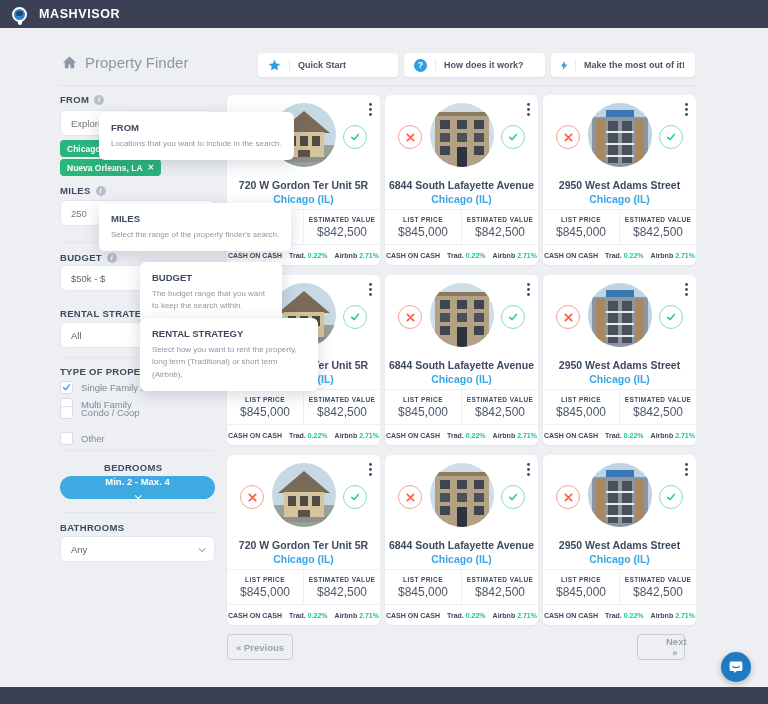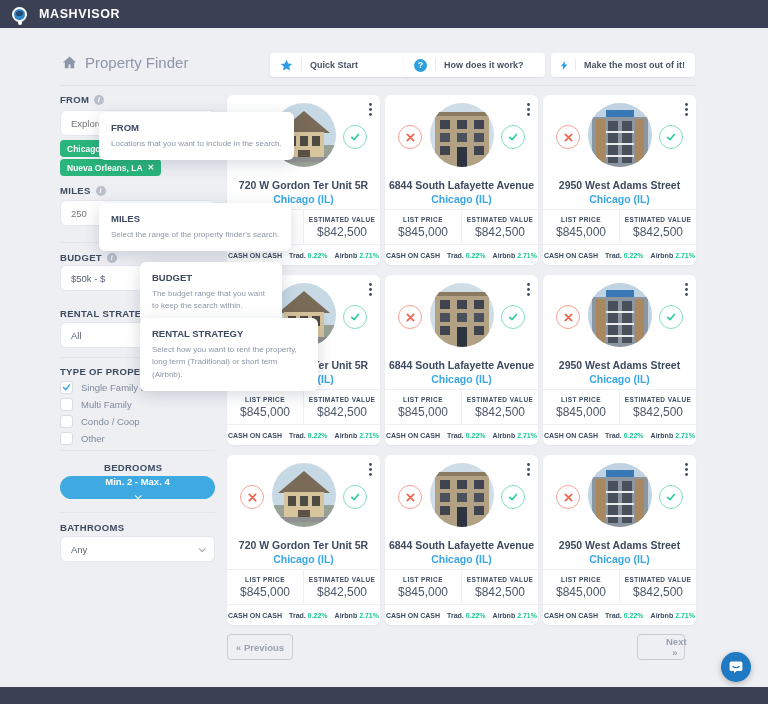--- a/index.html
+++ b/index.html
@@ -16,21 +16,21 @@
 
   
   .page-title { position:absolute; left:62px; top:54px; display:flex; align-items:center; gap:8px; color:#8d96a8; font-size:15px; }
   .home-icon { width:15px; height:15px; }
   .header-divider { position:absolute; left:60px; top:85px; width:637px; height:1px; background:#dfe2e8; }
 
   .hbtn { position:absolute; top:53px; height:24px; background:#fff; border:none; border-radius:4px; box-shadow:0 1px 2px rgba(30,40,70,.08); display:flex; align-items:center; padding:0 10px; cursor:pointer; }
   .hbtn .divider { width:1px; height:12px; background:#e6e9ef; margin:0 8px; }
   .hbtn .lbl { font-size:9px; font-weight:bold; color:#4a5365; white-space:nowrap; }
   .q-circle { width:13px; height:13px; border-radius:50%; background:#2d9fe0; color:#fff; font-size:9px; font-weight:bold; display:flex; align-items:center; justify-content:center; }
-  .btn1 { left:270px; width:140px; } .btn2 { left:404px; width:141px; } .btn3 { left:551px; width:144px; }
+  .btn1 { left:258px; width:140px; } .btn2 { left:404px; width:141px; } .btn3 { left:551px; width:144px; }
 
   
   .sidebar { position:absolute; left:60px; top:94px; width:156px; height:480px; }
   .s-label { position:absolute; left:0; display:flex; align-items:center; gap:5px; font-size:9.5px; font-weight:bold; color:#3d4a5f; letter-spacing:.3px; }
   .info-icon { width:10px; height:10px; border-radius:50%; background:#b9bfca; color:#fff; font-size:7px; font-weight:bold; display:inline-flex; align-items:center; justify-content:center; font-style:italic; cursor:pointer; }
   .s-input, .s-select { position:absolute; left:0; width:155px; height:26px; background:#fff; border:1px solid #e4e7ed; border-radius:6px; font-size:9.5px; padding:0 10px; color:#a9b0bc; font-family:"Liberation Sans",sans-serif; }
   .s-select { display:flex; align-items:center; justify-content:space-between; color:#5a6375; cursor:pointer; }
   .chev { width:5px; height:5px; border-right:1.5px solid #9aa2af; border-bottom:1.5px solid #9aa2af; transform:rotate(45deg) translateY(-1px); }
   .s-div { position:absolute; left:0; width:155px; height:1px; background:#e2e5ea; }
 
@@ -178,21 +178,21 @@
           </svg>
     </span>
     <span class="cb-lbl">Single Family Residential</span>
   </div>
       <div class="cb-row" style="top: 304px;">
     <span class="cb-box">
       
     </span>
     <span class="cb-lbl">Multi Family</span>
   </div>
-      <div class="cb-row" style="top: 321px;">
+      <div class="cb-row" style="top: 312px;">
     <span class="cb-box">
       
     </span>
     <span class="cb-lbl">Condo / Coop</span>
   </div>
       <div class="cb-row" style="top: 338px;">
     <span class="cb-box">
       
     </span>
     <span class="cb-lbl">Other</span>

